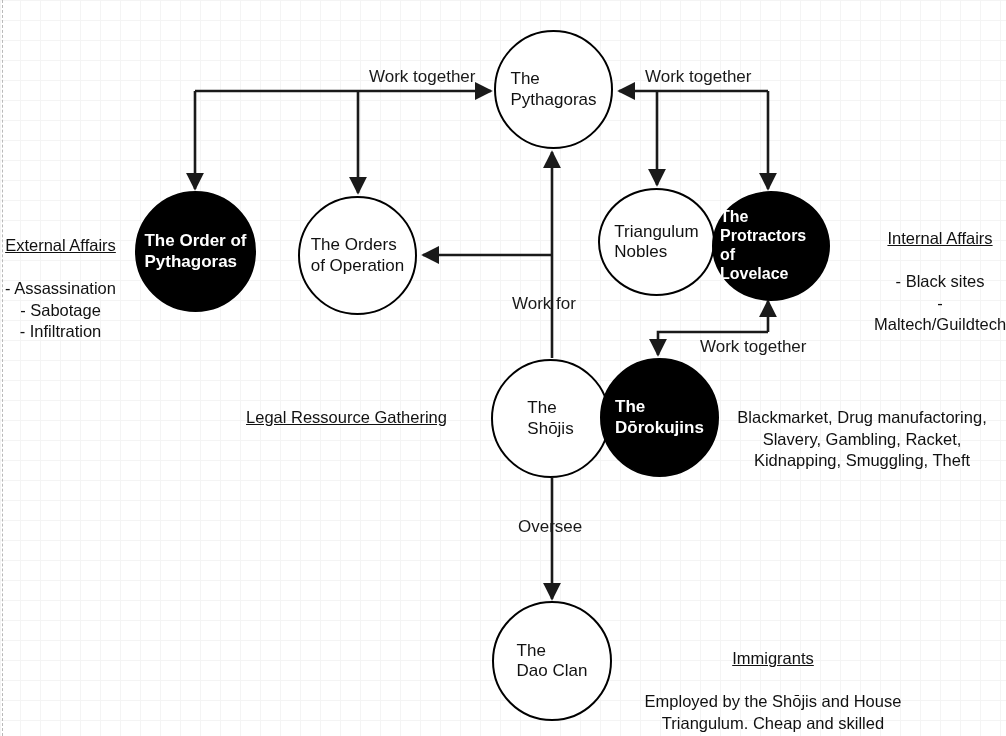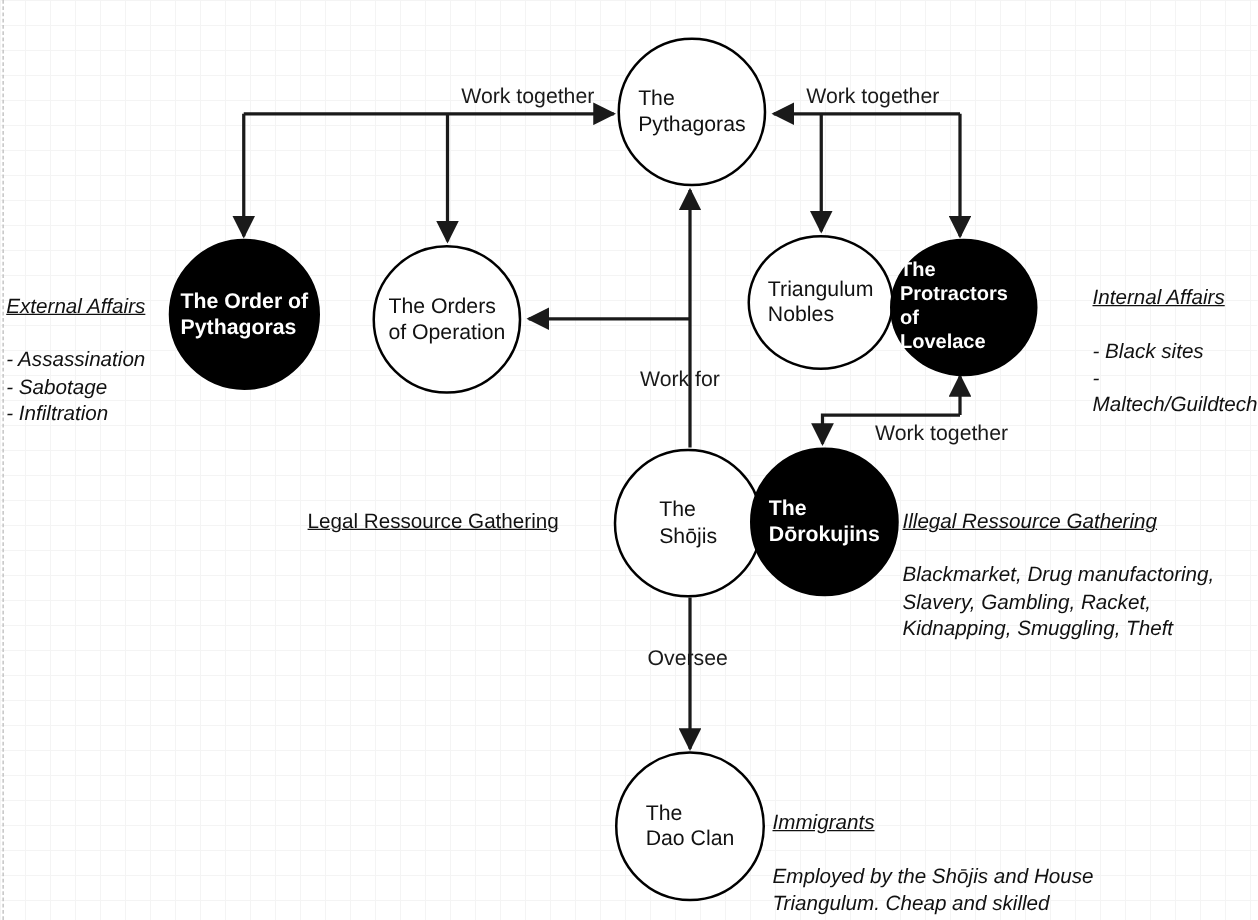--- a/index.html
+++ b/index.html
@@ -88,22 +88,21 @@
     white-space: nowrap;
   }
   .annot .annot-body {
     display: block;
     white-space: pre-line;
   }
   .annot.right-align {
     text-align: right;
   }
   .annot.left-align {
-    text-align: left;
-    font-style: italic;
+    text-align: center;
   }
   .annot.right-align .annot-title {
     display: inline-block;
     text-align: center;
     width: 100%;
   }
   .left-rule {
     position: absolute;
     left: 2px;
     top: 0;
@@ -219,21 +218,20 @@
     <span class="annot-title">Internal Affairs</span>
     <span class="annot-body">- Black sites
 - Maltech/Guildtech</span>
   </div>
 
   <div class="annot right-align" style="left:204px; top:386px; width:285px;">
     <span class="annot-title">Legal Ressource Gathering</span>
   </div>
 
   <div class="annot left-align" style="left:722px; top:386px; width:280px;">
-    <span class="annot-title">Illegal Ressource Gathering</span>
     <span class="annot-body">Blackmarket, Drug manufactoring,
 Slavery, Gambling, Racket,
 Kidnapping, Smuggling, Theft</span>
   </div>
 
   <div class="annot left-align" style="left:618px; top:627px; width:310px;">
     <span class="annot-title">Immigrants</span>
     <span class="annot-body">Employed by the Shōjis and House
 Triangulum. Cheap and skilled
 labor.</span>

